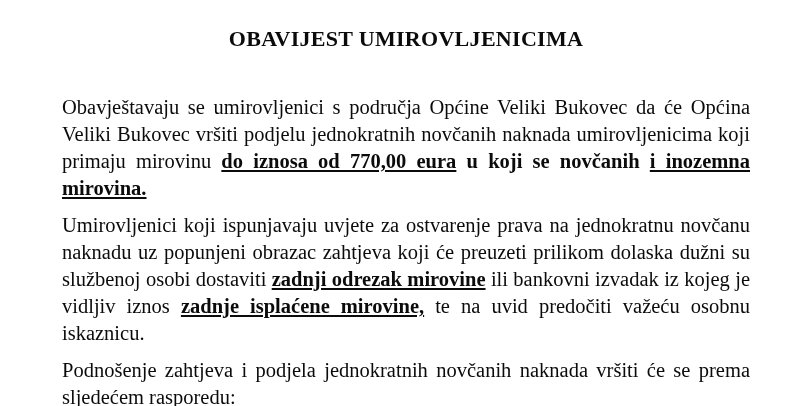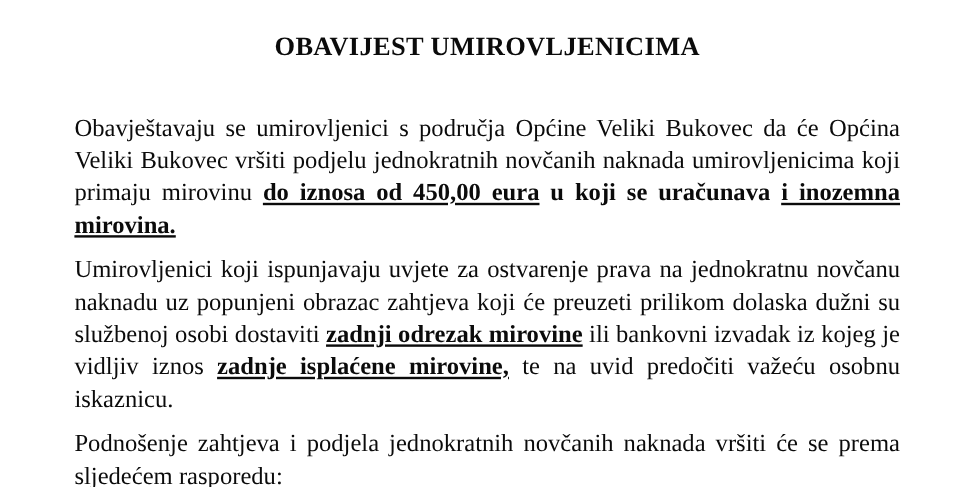--- a/index.html
+++ b/index.html
@@ -47,18 +47,18 @@
     text-underline-offset: 2px;
     text-decoration-color: #0b0b0b;
   }
 </style>
 </head>
 <body>
 
 <div class="page">
   <h1 class="doc-title">OBAVIJEST UMIROVLJENICIMA</h1>
 
-  <p class="para first"><span>Obavještavaju se umirovljenici s područja Općine Veliki Bukovec da će Općina Veliki Bukovec vršiti podjelu jednokratnih novčanih naknada umirovljenicima koji primaju mirovinu </span><span class="bold underline">do iznosa od 450,00 eura</span><span class="bold"> u koji se uračunava </span><span class="bold underline">i inozemna mirovina.</span></p>
+  <p class="para first"><span>Obavještavaju se umirovljenici s područja Općine Veliki Bukovec da će Općina Veliki Bukovec vršiti podjelu jednokratnih novčanih naknada umirovljenicima koji primaju mirovinu </span><span class="bold underline">do iznosa od 770,00 eura</span><span class="bold"> u koji se novčanih </span><span class="bold underline">i inozemna mirovina.</span></p>
 
   <p class="para"><span>Umirovljenici koji ispunjavaju uvjete za ostvarenje prava na jednokratnu novčanu naknadu uz </span><span class="italic">popunjeni obrazac zahtjeva</span><span> koji će preuzeti prilikom dolaska dužni su službenoj osobi dostaviti </span><span class="bold italic underline">zadnji odrezak mirovine</span><span> </span><span class="italic">ili bankovni izvadak iz kojeg je vidljiv iznos </span><span class="bold italic underline">zadnje isplaćene mirovine,</span><span> te na uvid predočiti važeću </span><span class="italic">osobnu iskaznicu.</span></p>
 
   <p class="para"><span>Podnošenje zahtjeva i podjela jednokratnih novčanih naknada vršiti će se prema sljedećem rasporedu:</span></p>
 </div>
 
 </body></html>

